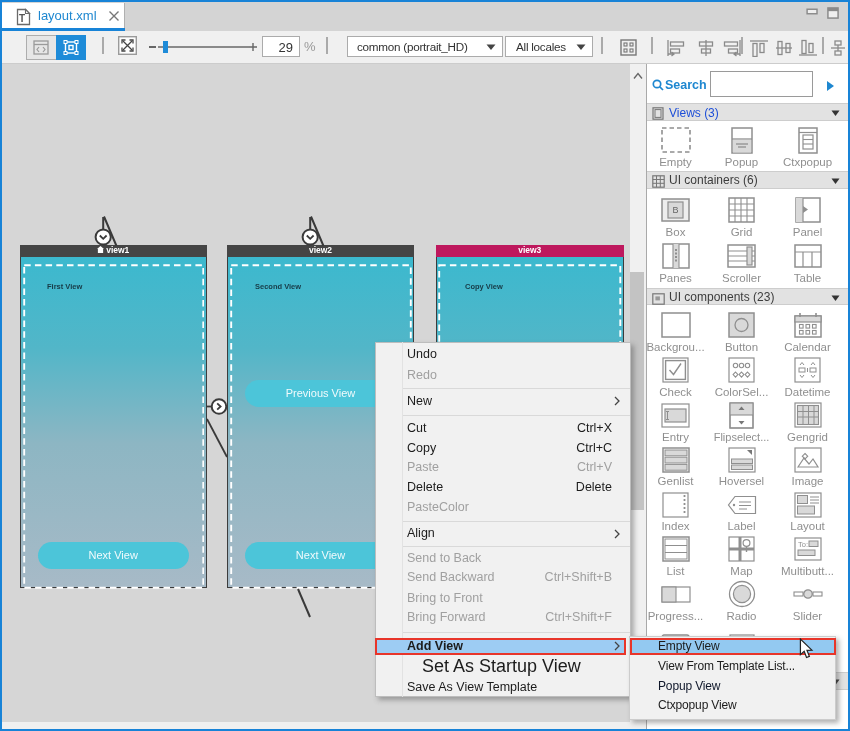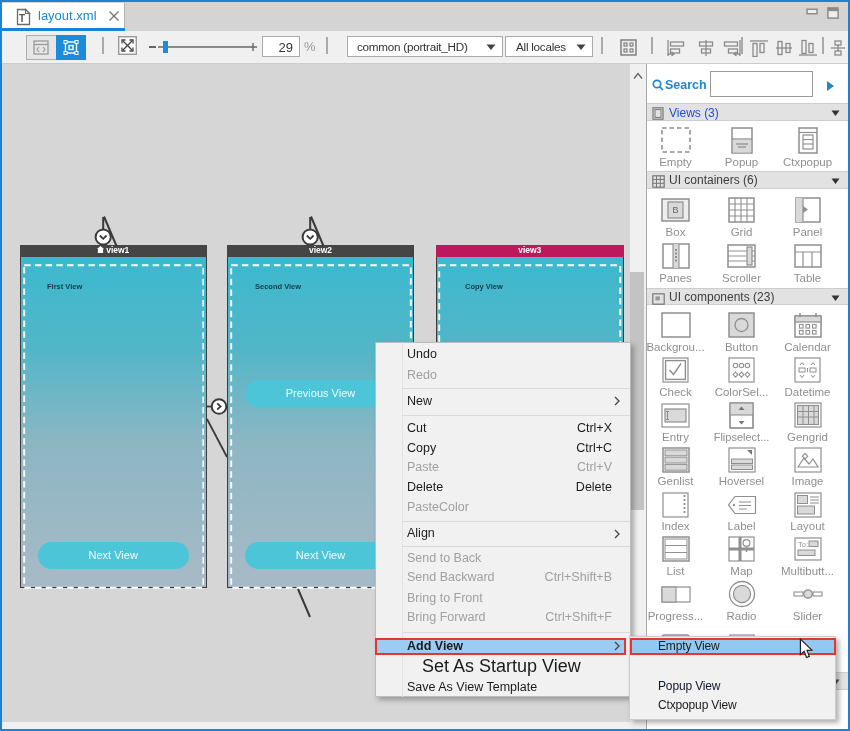--- a/index.html
+++ b/index.html
@@ -454,17 +454,18 @@
 <div class="abs" style="left:373.0px;top:636px;width:251px;height:16.5px;background:#9dccf3;border:2px solid #e8352a;"></div>
 <div class="abs" style="left:405px;top:634.5px;font-size:12.5px;color:#1c1c1c;line-height:19px;font-weight:bold;">Add View</div>
 <svg class="abs" style="left:612px;top:639px;" width="6" height="10" viewBox="0 0 6 10">
       <path d="M1 1 L5 5 L1 9" fill="none" stroke="#444" stroke-width="1.3"></path>
     </svg>
 <div class="abs" style="left:405px;top:655.0px;font-size:18px;color:#1c1c1c;line-height:19px;margin-left:15px;">Set As Startup View</div>
 <div class="abs" style="left:405px;top:676.0px;font-size:12.5px;color:#1c1c1c;line-height:19px;">Save As View Template</div>
 <div class="abs" style="left:626.7px;top:633.5px;width:207.5px;height:84px;background:#f1f1f1;border:1px solid #cccccc;box-shadow:3px 3px 5px rgba(80,80,80,0.45);"></div>
 <div class="abs" style="left:627.5px;top:636px;width:206.0px;height:16.5px;background:#93c9f1;border:2px solid #e8352a;"></div>
 <div class="abs" style="left:656px;top:634.7px;font-size:12px;letter-spacing:-0.15px;color:#1c1c1c;line-height:19px;">Empty View</div>
+<div class="abs" style="left:656px;top:655.0px;font-size:12px;letter-spacing:-0.15px;color:#1c1c1c;line-height:19px;">View From Template List...</div>
 <div class="abs" style="left:656px;top:674.5px;font-size:12px;letter-spacing:-0.15px;color:#0f172a;line-height:19px;">Popup View</div>
 <div class="abs" style="left:656px;top:694.3px;font-size:12px;letter-spacing:-0.15px;color:#1c1c1c;line-height:19px;">Ctxpopup View</div>
 <svg class="abs" style="left:797px;top:636px;" width="16" height="22" viewBox="0 0 17 23">
 <path d="M1.5 1 L1.5 17.5 L5.5 14 L8 20.5 L11 19.3 L8.5 13 L13.7 12.7 Z" fill="#ffffff" stroke="#222" stroke-width="1.3"></path>
     </svg>
 </div>
 </body></html>

